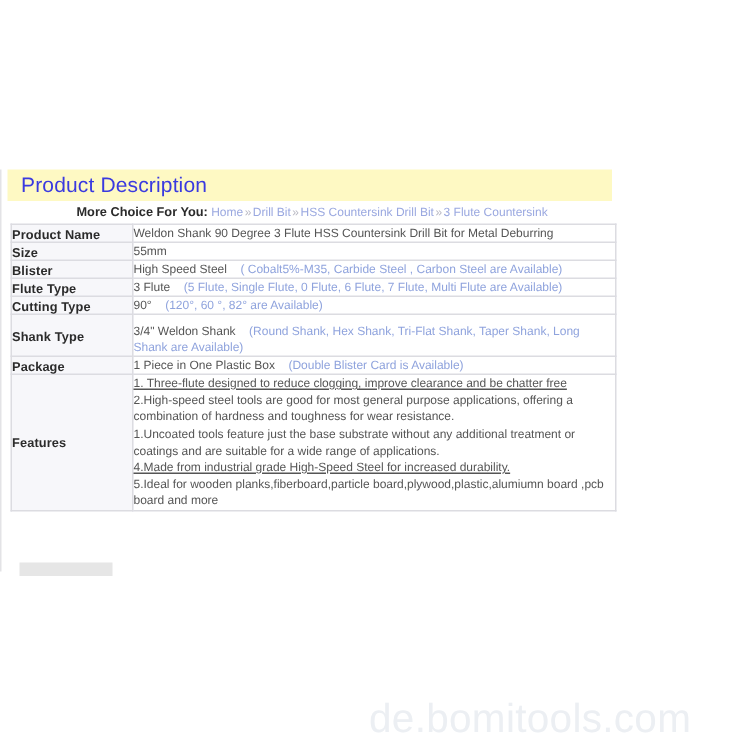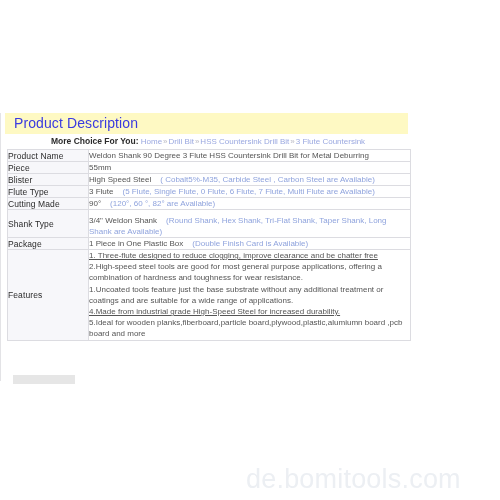--- a/index.html
+++ b/index.html
@@ -90,21 +90,21 @@
   }
   table.spec td {
     border: 1px solid #dcdce1;
     vertical-align: middle;
     padding: 0;
   }
   td.key {
     width: 80px;
     background: #f7f7fa;
     font-size: 8.5px;
-    font-weight: normal;
+    font-weight: bold;
     color: #2b2b2b;
     padding: 5px 0 5px 8px;
     letter-spacing: 0.1px;
   }
   td.val {
     font-size: 8px;
     color: #555555;
     padding: 5px 6px 5px 7px;
     line-height: 11px;
   }
@@ -188,42 +188,42 @@
     <span class="bc-link">Home</span><span class="bc-sep">»</span><span class="bc-link">Drill Bit</span><span class="bc-sep">»</span><span class="bc-link">HSS Countersink Drill Bit</span><span class="bc-sep">»</span><span class="bc-link">3 Flute Countersink</span>
   </div>
 
   <table class="spec">
     <tbody>
       <tr>
         <td class="key">Product Name</td>
         <td class="val"><span>Weldon Shank 90 Degree 3 Flute HSS Countersink Drill Bit  for Metal Deburring</span></td>
       </tr>
       <tr>
-        <td class="key">Piece</td>
+        <td class="key">Size</td>
         <td class="val"><span>55mm</span></td>
       </tr>
       <tr>
         <td class="key">Blister</td>
         <td class="val"><span>High Speed Steel</span><span class="gap"></span><span class="opt">( Cobalt5%-M35, Carbide Steel , Carbon Steel are Available)</span></td>
       </tr>
       <tr>
         <td class="key">Flute Type</td>
         <td class="val"><span>3 Flute</span><span class="gap"></span><span class="opt">(5 Flute, Single Flute, 0 Flute,  6 Flute, 7 Flute, Multi Flute are Available)</span></td>
       </tr>
       <tr>
-        <td class="key">Cutting Made</td>
+        <td class="key">Cutting Type</td>
         <td class="val"><span>90°</span><span class="gap"></span><span class="opt">(120°, 60 °, 82° are Available)</span></td>
       </tr>
       <tr>
         <td class="key">Shank Type</td>
         <td class="val tall"><span>3/4" Weldon Shank</span><span class="gap"></span><span class="opt">(Round Shank, Hex Shank,  Tri-Flat Shank, Taper Shank,  Long Shank  are Available)</span></td>
       </tr>
       <tr>
         <td class="key">Package</td>
-        <td class="val"><span>1 Piece in One Plastic Box</span><span class="gap"></span><span class="opt">(Double Finish Card is Available)</span></td>
+        <td class="val"><span>1 Piece in One Plastic Box</span><span class="gap"></span><span class="opt">(Double Blister Card is Available)</span></td>
       </tr>
       <tr>
         <td class="key features-key">Features</td>
         <td class="features-val">
           <span class="feat ul">1. Three-flute designed to reduce clogging, improve clearance and be chatter free</span>
           <span class="feat">2.High-speed steel tools are good for most general purpose applications, offering a combination of hardness and toughness for wear resistance.</span>
           <span class="feat">1.Uncoated tools feature just the base substrate without any additional treatment or coatings and are suitable for a wide range of applications.</span>
           <span class="feat ul">4.Made from industrial grade High-Speed Steel for increased durability.</span>
           <span class="feat">5.Ideal for wooden planks,fiberboard,particle board,plywood,plastic,alumiumn board ,pcb board and more</span>
         </td>

